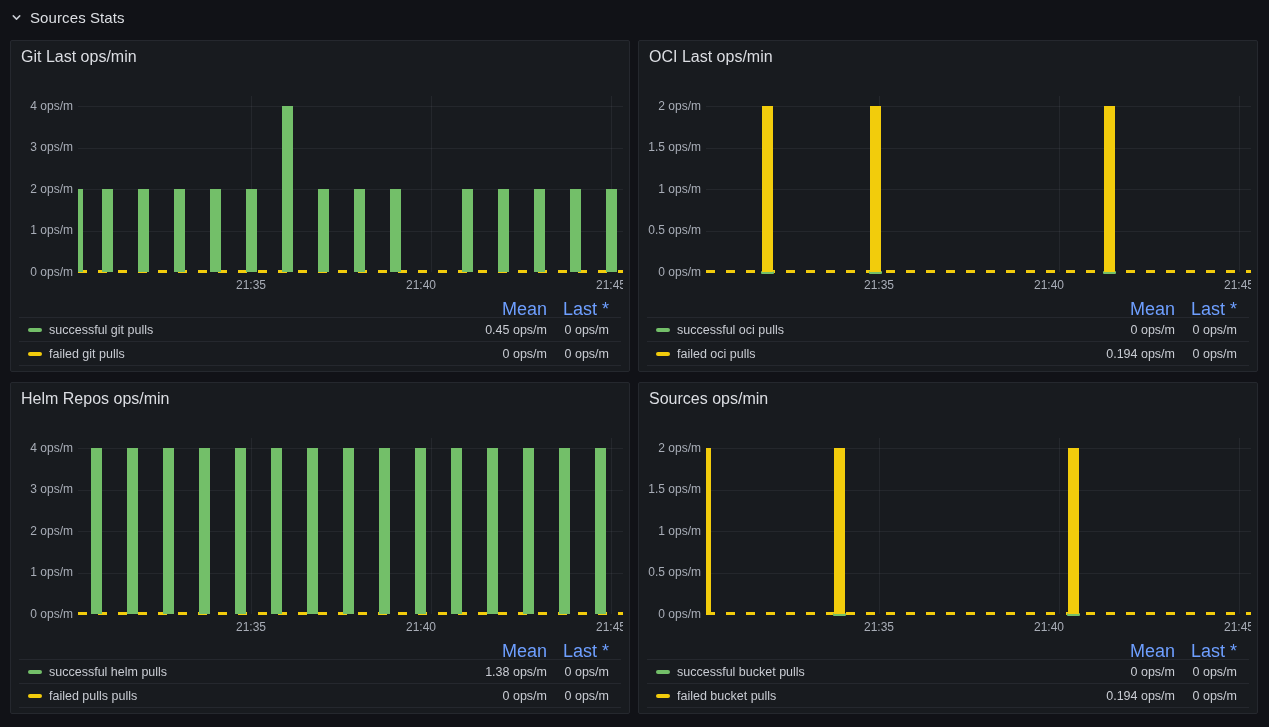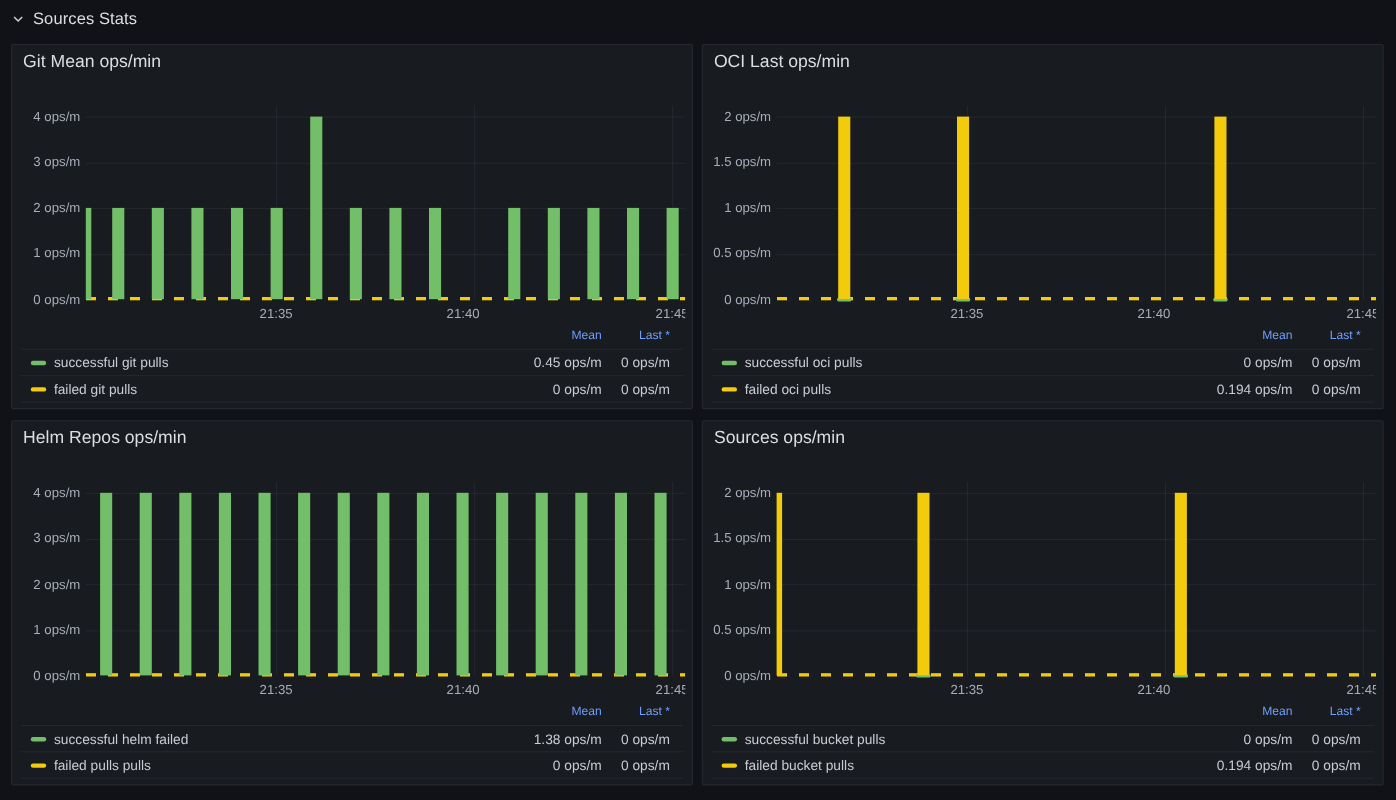--- a/index.html
+++ b/index.html
@@ -42,21 +42,21 @@
   .gl.h{left:67px;width:545px;height:1px;}
   .gl.v{top:55px;height:176px;width:1px;}
   .zeroline{position:absolute;left:67px;width:545px;top:229px;height:3px;}
   .bar{position:absolute;width:11px;}
   .bar.edge{width:5px;}
   .nub{position:absolute;top:230px;width:13px;height:3px;border-radius:1px;}
 
   .legend{position:absolute;left:8px;right:8px;top:256px;}
   .legend-head{position:relative;height:20px;}
   .legend-head .head{
-    position:absolute;top:2px;font-size:11px;font-weight:500;
+    position:absolute;top:2px;font-size:18px;font-weight:500;
     color:var(--blue,#6E9FFF);cursor:pointer;
   }
   .col-mean{right:74px;}
   .col-last{right:12px;}
   .legend-row{
     position:relative;height:23px;border-top:1px solid var(--border,#25282E);
     font-size:12.5px;color:var(--text,#C9CCD3);
   }
   .legend-row.last{border-bottom:1px solid var(--border,#25282E);}
   .swatch{position:absolute;left:9px;top:10px;width:14px;height:4px;border-radius:2px;}
@@ -71,21 +71,21 @@
 <div class="section-header">
   <span class="chev">
     <svg width="13" height="13" viewBox="0 0 16 16">
         <path d="M4 6 L8 10 L12 6" stroke="#C9CCD3" stroke-width="1.8" fill="none" stroke-linecap="round" stroke-linejoin="round"></path>
       </svg>
   </span>
   <span class="section-title">Sources Stats</span>
 </div>
 
 <section class="panel" style="left:10px;top:40px">
-  <h2 class="panel-title">Git Mean ops/min</h2>
+  <h2 class="panel-title">Git Last ops/min</h2>
   <div class="chart-area">
     <span class="ytick yt0">4 ops/m</span>
     <span class="ytick yt1">3 ops/m</span>
     <span class="ytick yt2">2 ops/m</span>
     <span class="ytick yt3">1 ops/m</span>
     <span class="ytick yt4">0 ops/m</span>
     <span class="xtick xt0">21:35</span>
     <span class="xtick xt1">21:40</span>
     <span class="xtick xt2">21:45</span>
     <div class="plot">
@@ -219,21 +219,21 @@
         <div class="bar" style="left: 583.7px; top: 65px; height: 166px; background: var(--green);"></div>
       </div>
   </div>
   <div class="legend">
     <div class="legend-head">
       <span class="head col-mean">Mean</span>
       <span class="head col-last">Last *</span>
     </div>
     <div class="legend-row">
       <span class="swatch green"></span>
-      <span class="series-label">successful helm failed</span>
+      <span class="series-label">successful helm pulls</span>
       <span class="val col-mean">1.38 ops/m</span>
       <span class="val col-last">0 ops/m</span>
     </div>
     <div class="legend-row last">
       <span class="swatch yellow"></span>
       <span class="series-label">failed pulls pulls</span>
       <span class="val col-mean">0 ops/m</span>
       <span class="val col-last">0 ops/m</span>
     </div>
   </div>

